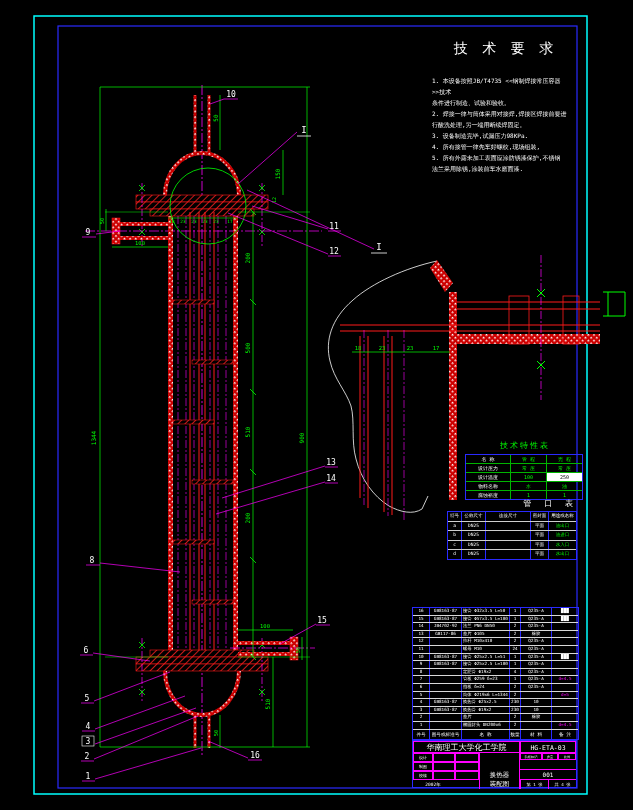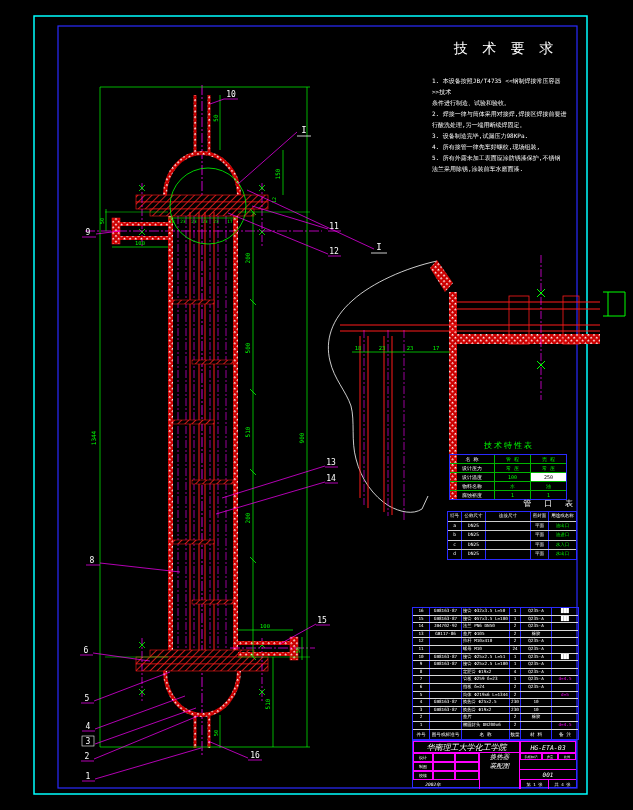--- a/index.html
+++ b/index.html
@@ -5,21 +5,21 @@
   html,body{margin:0;padding:0;background:#000;}
   .stage{position:relative;width:633px;height:810px;background:#000;overflow:hidden;
          font-family:"DejaVu Sans Mono","Liberation Mono",monospace;}
   .stage svg{position:absolute;left:0;top:0;}
   .abs{position:absolute;}
   
   .notes{left:432px;top:40px;width:146px;color:#fff;}
   .notes .t{font-size:14px;letter-spacing:3px;text-align:center;margin-bottom:17px;white-space:nowrap;}
   .note-line{font-size:6px;line-height:11px;white-space:nowrap;overflow:hidden;}
   
-  .techwrap{left:449px;top:440px;width:120px;}
+  .techwrap{left:449px;top:440px;width:120px;padding-left:16px;}
   .techwrap .t{color:#00ff00;font-size:8px;letter-spacing:2px;text-align:center;margin-bottom:3px;white-space:nowrap;}
   .techtbl{border:1px solid #2a2aff;width:116px;}
   .trow{display:grid;grid-template-columns:44px 36px 36px;border-top:1px solid #00b400;}
   .trow:first-child{border-top:none;}
   .trow .c{border-left:1px solid #00b400;font-size:5px;color:#00ff00;text-align:center;
            height:8px;line-height:8px;overflow:hidden;white-space:nowrap;}
   .trow .c:first-child{border-left:none;color:#fff;}
   .trow .hl{background:#fff;color:#000;}
   
   .nozwrap{left:447px;top:498px;width:130px;}
@@ -37,29 +37,29 @@
   .bom-row:first-child{border-top:none;}
   .bom-row .c{border-left:1px solid #2a2aff;font-size:4.3px;color:#fff;height:6.6px;line-height:6.6px;
               overflow:hidden;white-space:nowrap;text-align:center;}
   .bom-row .c:first-child{border-left:none;}
   .bom-row .name{text-align:left;padding-left:1px;}
   .bom-row.hdr .c{height:9px;line-height:9px;font-size:4.6px;}
   .bom .bar{color:#fff;}
   .bom .mag{color:#ff00ff;}
   
   .tb{left:412px;top:740px;width:165px;height:48px;border:1px solid #2a2aff;box-sizing:border-box;}
-  .tb .cell{position:absolute;box-sizing:border-box;color:#fff;overflow:hidden;white-space:nowrap;font-style:italic;}
+  .tb .cell{position:absolute;box-sizing:border-box;color:#fff;overflow:hidden;white-space:nowrap;}
   .tb .m{border:1px solid #ff00ff;}
   .org{left:0;top:0;width:107px;height:12px;font-size:8px;line-height:12px;text-align:center;letter-spacing:0;}
   .dno{left:107px;top:0;width:56px;height:12px;font-size:6.5px;line-height:12px;text-align:center;}
   .revrow{position:absolute;left:0;width:66px;height:9px;display:grid;grid-template-columns:20px 22px 24px;}
   .revrow div{border:0.5px solid #ff00ff;font-size:4px;line-height:8px;color:#fff;text-align:center;overflow:hidden;}
   .tname{left:66px;top:12px;width:41px;height:36px;border-left:1px solid #ff00ff;border-right:1px solid #ff00ff;
          text-align:center;font-size:6.5px;color:#fff;}
-  .tname .l1{margin-top:0;}
+  .tname .l1{margin-top:18px;}
   .rb{left:107px;width:56px;}
   .rb-h{top:12px;height:7px;display:grid;grid-template-columns:22px 16px 18px;position:absolute;}
   .rb-h div{border:0.5px solid #ff00ff;font-size:3.2px;line-height:6px;color:#fff;text-align:center;overflow:hidden;}
   .code{left:107px;top:28px;width:56px;height:10px;font-size:6px;line-height:10px;text-align:center;border-top:1px solid #ff00ff;}
   .sheet{left:107px;top:38px;width:56px;height:10px;display:grid;grid-template-columns:28px 28px;position:absolute;}
   .sheet div{border-left:1px solid #ff00ff;border-top:1px solid #ff00ff;font-size:4.2px;line-height:9px;color:#fff;text-align:center;}
   .datec{left:0;top:39px;width:40px;height:9px;font-size:4.5px;line-height:9px;text-align:center;color:#fff;}
 </style>
 </head>
 <body>

